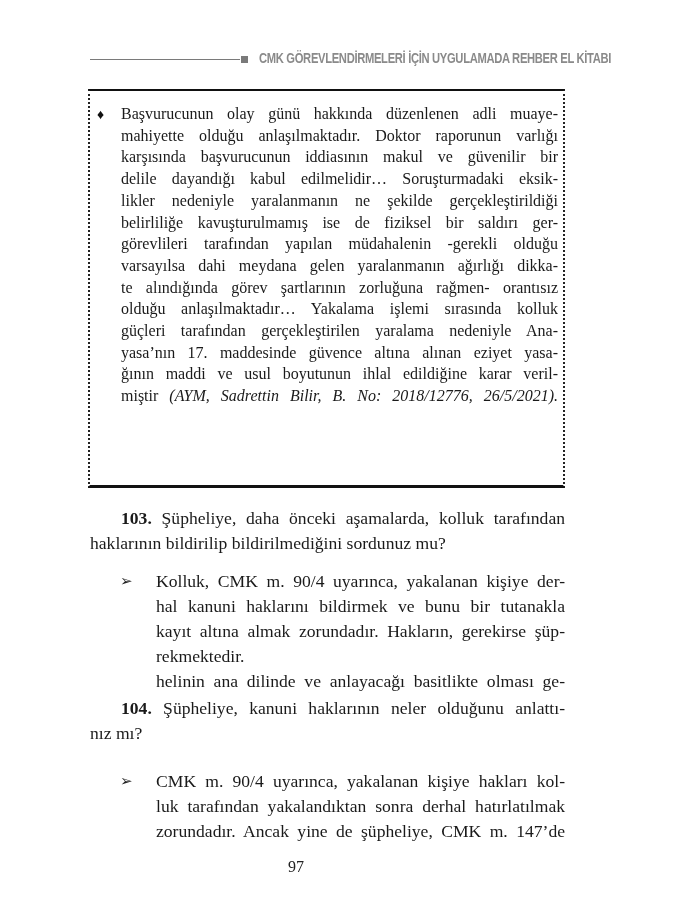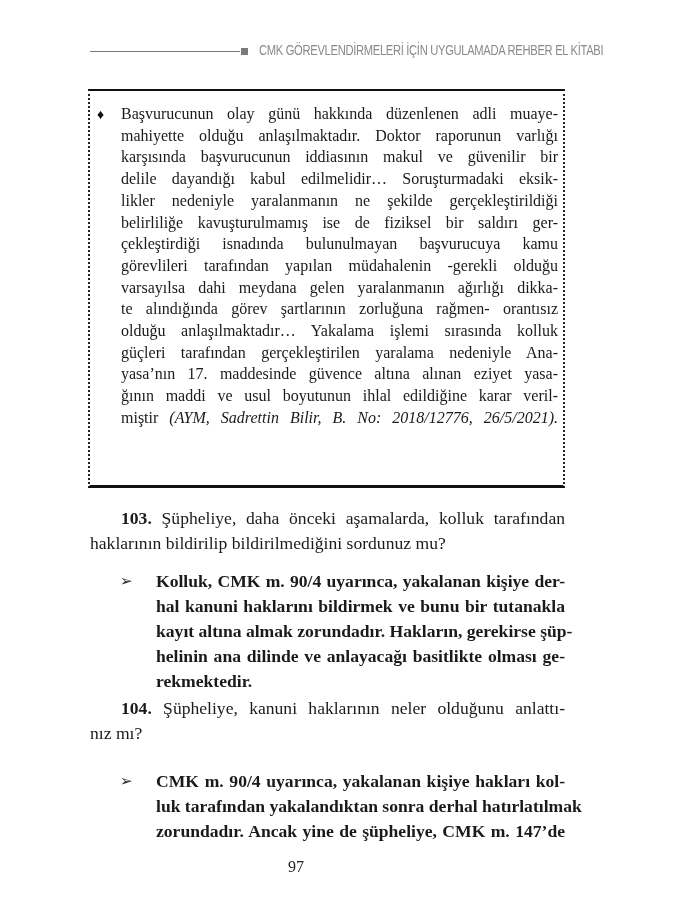--- a/index.html
+++ b/index.html
@@ -1,18 +1,18 @@
 <!DOCTYPE html>
 <html><head>
 <meta charset="utf-8">
 <style>
   html, body { margin:0; padding:0; background:#ffffff; }
   body { width:700px; height:917px; position:relative; overflow:hidden;
          font-family:"Liberation Serif", "DejaVu Serif", serif; color:#1a1a1a; }
-  .header { position:absolute; top:42px; left:90px; width:475px; height:20px; }
+  .header { position:absolute; top:50px; left:90px; width:475px; height:20px;font-weight:bold; }
   .header .rule { position:absolute; left:0; top:9px; width:150px; height:1px; background:#7a7a7a; }
   .header .sq { position:absolute; left:151px; top:6px; width:7px; height:7px; background:#7a7a7a; }
   .header .title { position:absolute; left:169px; top:0; font-family:"Liberation Sans","DejaVu Sans",sans-serif;
                    font-size:14px; color:#8a8a8a; letter-spacing:-0.4px; transform:scaleX(0.80); transform-origin:left top;
                    white-space:nowrap; }
   .box { position:absolute; left:88px; top:89px; width:477px; height:399px; box-sizing:border-box;
          border-top:2px solid #111; border-bottom:3px solid #111;
          border-left:2px dotted #222; border-right:2px dotted #222; }
   .box .bullet { position:absolute; left:7px; top:16px; font-size:14px; color:#111; }
   .box .text { position:absolute; left:31px; top:12px; width:437px; font-size:16px; line-height:21.7px;
@@ -20,21 +20,21 @@
   .box .text span.line { display:block; text-align:justify; text-align-last:justify; white-space:nowrap; }
   .box i { font-style:italic;margin-top:29px; }
   .q { position:absolute; left:90px; width:475px; font-size:17.6px; line-height:25px; }
   .q .line { display:block; white-space:nowrap; text-align:justify; text-align-last:justify; }
   .q .line.last { text-align-last:left; }
   .q .line.first { padding-left:31px; }
   .q b { font-weight:bold; }
   .ans { position:absolute; left:120px; width:445px; font-size:17.6px; line-height:25px; }
   .ans .arrow { position:absolute; left:0; top:0; font-family:"DejaVu Sans",sans-serif; font-size:15px; color:#222; }
   .ans .text { position:absolute; left:36px; width:409px; }
-  .ans .line { display:block; white-space:nowrap; text-align:justify; text-align-last:justify;font-weight:bold; }
+  .ans .line { display:block; white-space:nowrap; text-align:justify; text-align-last:justify; }
   .ans .line.last { text-align-last:left; }
   .pagenum { position:absolute; top:858px; left:0; width:592px; text-align:center; font-size:16px; color:#222; }
 </style>
 </head>
 <body>
 
 <div class="header">
   <div class="rule"></div>
   <div class="sq"></div>
   <div class="title">CMK GÖREVLENDİRMELERİ İÇİN UYGULAMADA REHBER EL KİTABI</div>
@@ -42,21 +42,20 @@
 
 <div class="box">
   <div class="bullet">♦</div>
   <div class="text">
     <span class="line">Başvurucunun olay günü hakkında düzenlenen adli muaye-</span>
     <span class="line">mahiyette olduğu anlaşılmaktadır. Doktor raporunun varlığı</span>
     <span class="line">karşısında başvurucunun iddiasının makul ve güvenilir bir</span>
     <span class="line">delile dayandığı kabul edilmelidir… Soruşturmadaki eksik-</span>
     <span class="line">likler nedeniyle yaralanmanın ne şekilde gerçekleştirildiği</span>
     <span class="line">belirliliğe kavuşturulmamış ise de fiziksel bir saldırı ger-</span>
-    <span class="line">çekleştirdiği isnadında bulunulmayan başvurucuya kamu</span>
     <span class="line">görevlileri tarafından yapılan müdahalenin -gerekli olduğu</span>
     <span class="line">varsayılsa dahi meydana gelen yaralanmanın ağırlığı dikka-</span>
     <span class="line">te alındığında görev şartlarının zorluğuna rağmen- orantısız</span>
     <span class="line">olduğu anlaşılmaktadır… Yakalama işlemi sırasında kolluk</span>
     <span class="line">güçleri tarafından gerçekleştirilen yaralama nedeniyle Ana-</span>
     <span class="line">yasa’nın 17. maddesinde güvence altına alınan eziyet yasa-</span>
     <span class="line">ğının maddi ve usul boyutunun ihlal edildiğine karar veril-</span>
     <span class="line"><span>miştir </span><i>(AYM, Sadrettin Bilir, B. No: 2018/12776, 26/5/2021).</i></span>
   </div>
 </div>
@@ -65,22 +64,22 @@
   <span class="line first"><b>103.</b><span> Şüpheliye, daha önceki aşamalarda, kolluk tarafından</span></span>
   <span class="line last">haklarının bildirilip bildirilmediğini sordunuz mu?</span>
 </div>
 
 <div class="ans" style="top:569px;">
   <div class="arrow">➢</div>
   <div class="text">
     <span class="line">Kolluk, CMK m. 90/4 uyarınca, yakalanan kişiye der-</span>
     <span class="line">hal kanuni haklarını bildirmek ve bunu bir tutanakla</span>
     <span class="line">kayıt altına almak zorundadır. Hakların, gerekirse şüp-</span>
+    <span class="line last">rekmektedir.</span>
     <span class="line">helinin ana dilinde ve anlayacağı basitlikte olması ge-</span>
-    <span class="line last">rekmektedir.</span>
   </div>
 </div>
 
 <div class="q" style="top:696px;">
   <span class="line first"><b>104.</b><span> Şüpheliye, kanuni haklarının neler olduğunu anlattı-</span></span>
   <span class="line last">nız mı?</span>
 </div>
 
 <div class="ans" style="top:769px;">
   <div class="arrow">➢</div>

